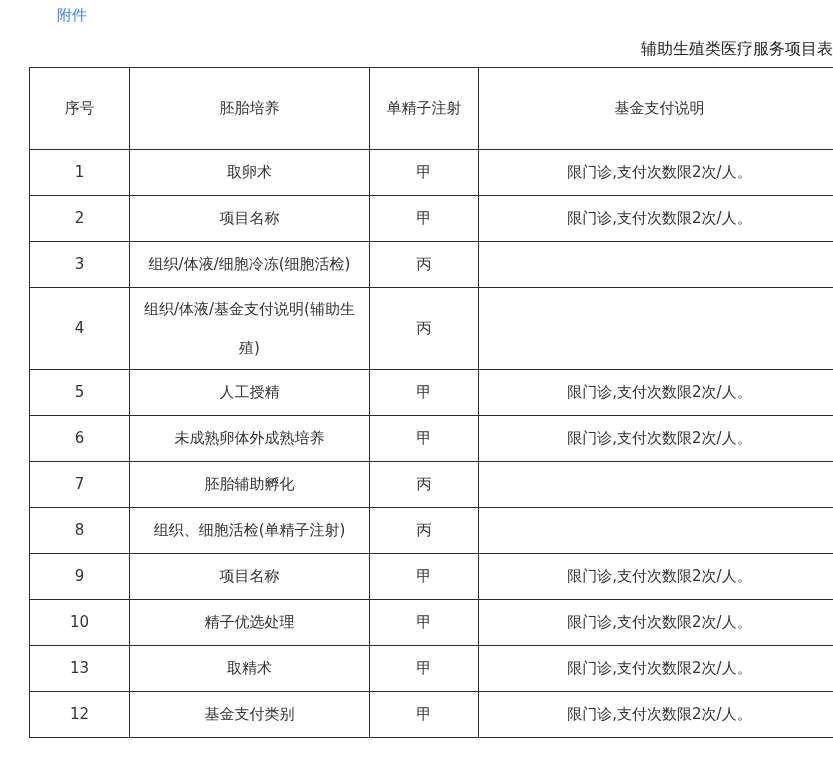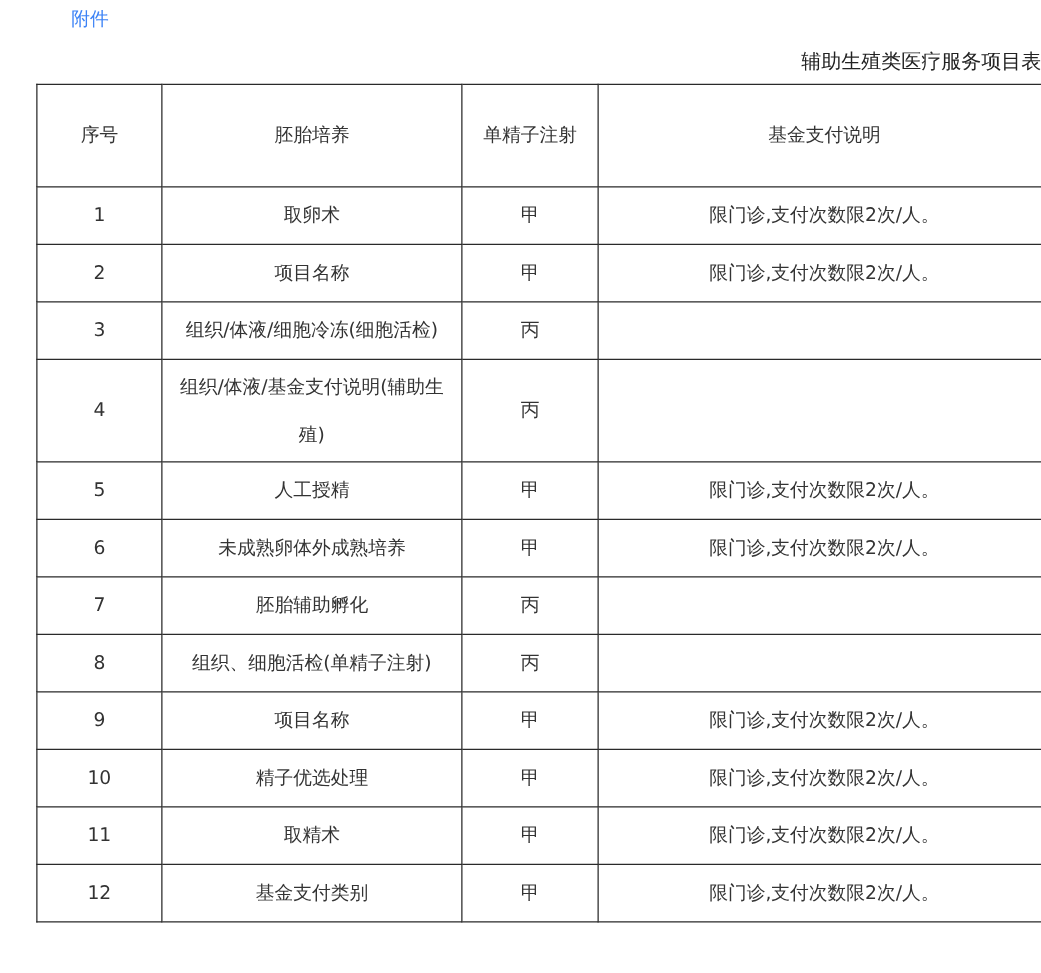--- a/index.html
+++ b/index.html
@@ -87,21 +87,21 @@
       <td>甲</td>
       <td>限门诊,支付次数限2次/人。</td>
     </tr>
     <tr class="r">
       <td>10</td>
       <td>精子优选处理</td>
       <td>甲</td>
       <td>限门诊,支付次数限2次/人。</td>
     </tr>
     <tr class="r">
-      <td>11</td>
+      <td>13</td>
       <td>取精术</td>
       <td>甲</td>
       <td>限门诊,支付次数限2次/人。</td>
     </tr>
     <tr class="r">
       <td>12</td>
       <td>基金支付类别</td>
       <td>甲</td>
       <td>限门诊,支付次数限2次/人。</td>
     </tr>

